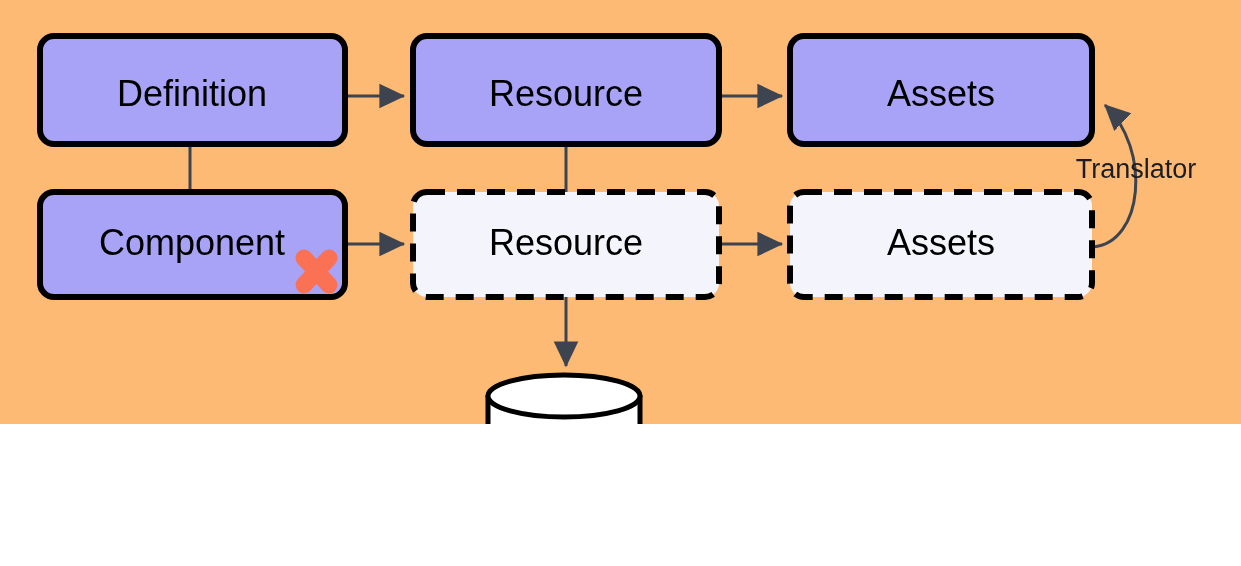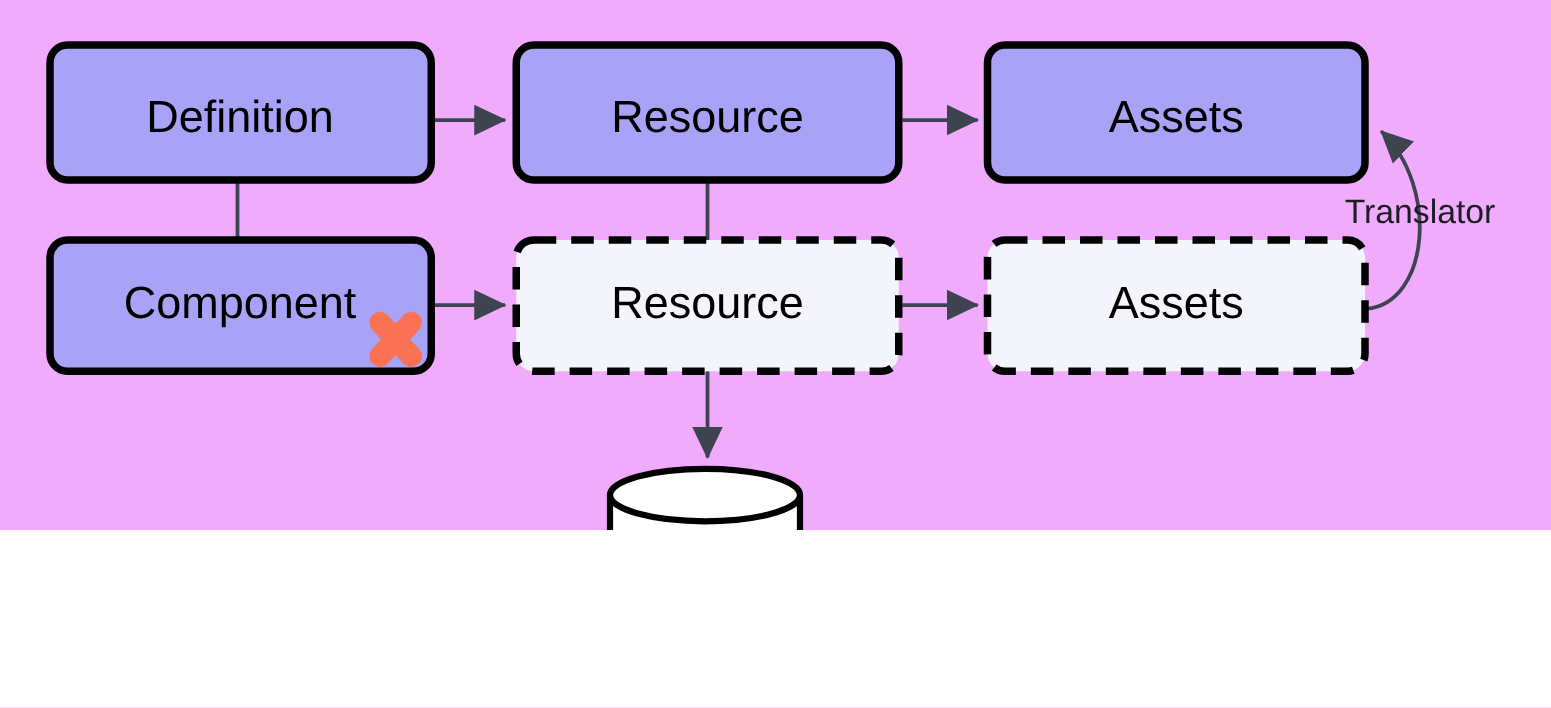--- a/index.html
+++ b/index.html
@@ -8,21 +8,21 @@
     padding: 0;
     background: #ffffff;
   }
   body {
     font-family: "Liberation Sans", sans-serif;
   }
   #canvas {
     position: relative;
     width: 1241px;
     height: 424px;
-    background: #f0abfc;
+    background: #fdba74;
     overflow: hidden;
   }
   svg.layer {
     position: absolute;
     left: 0;
     top: 0;
     width: 1241px;
     height: 566px;
     overflow: visible;
   }

